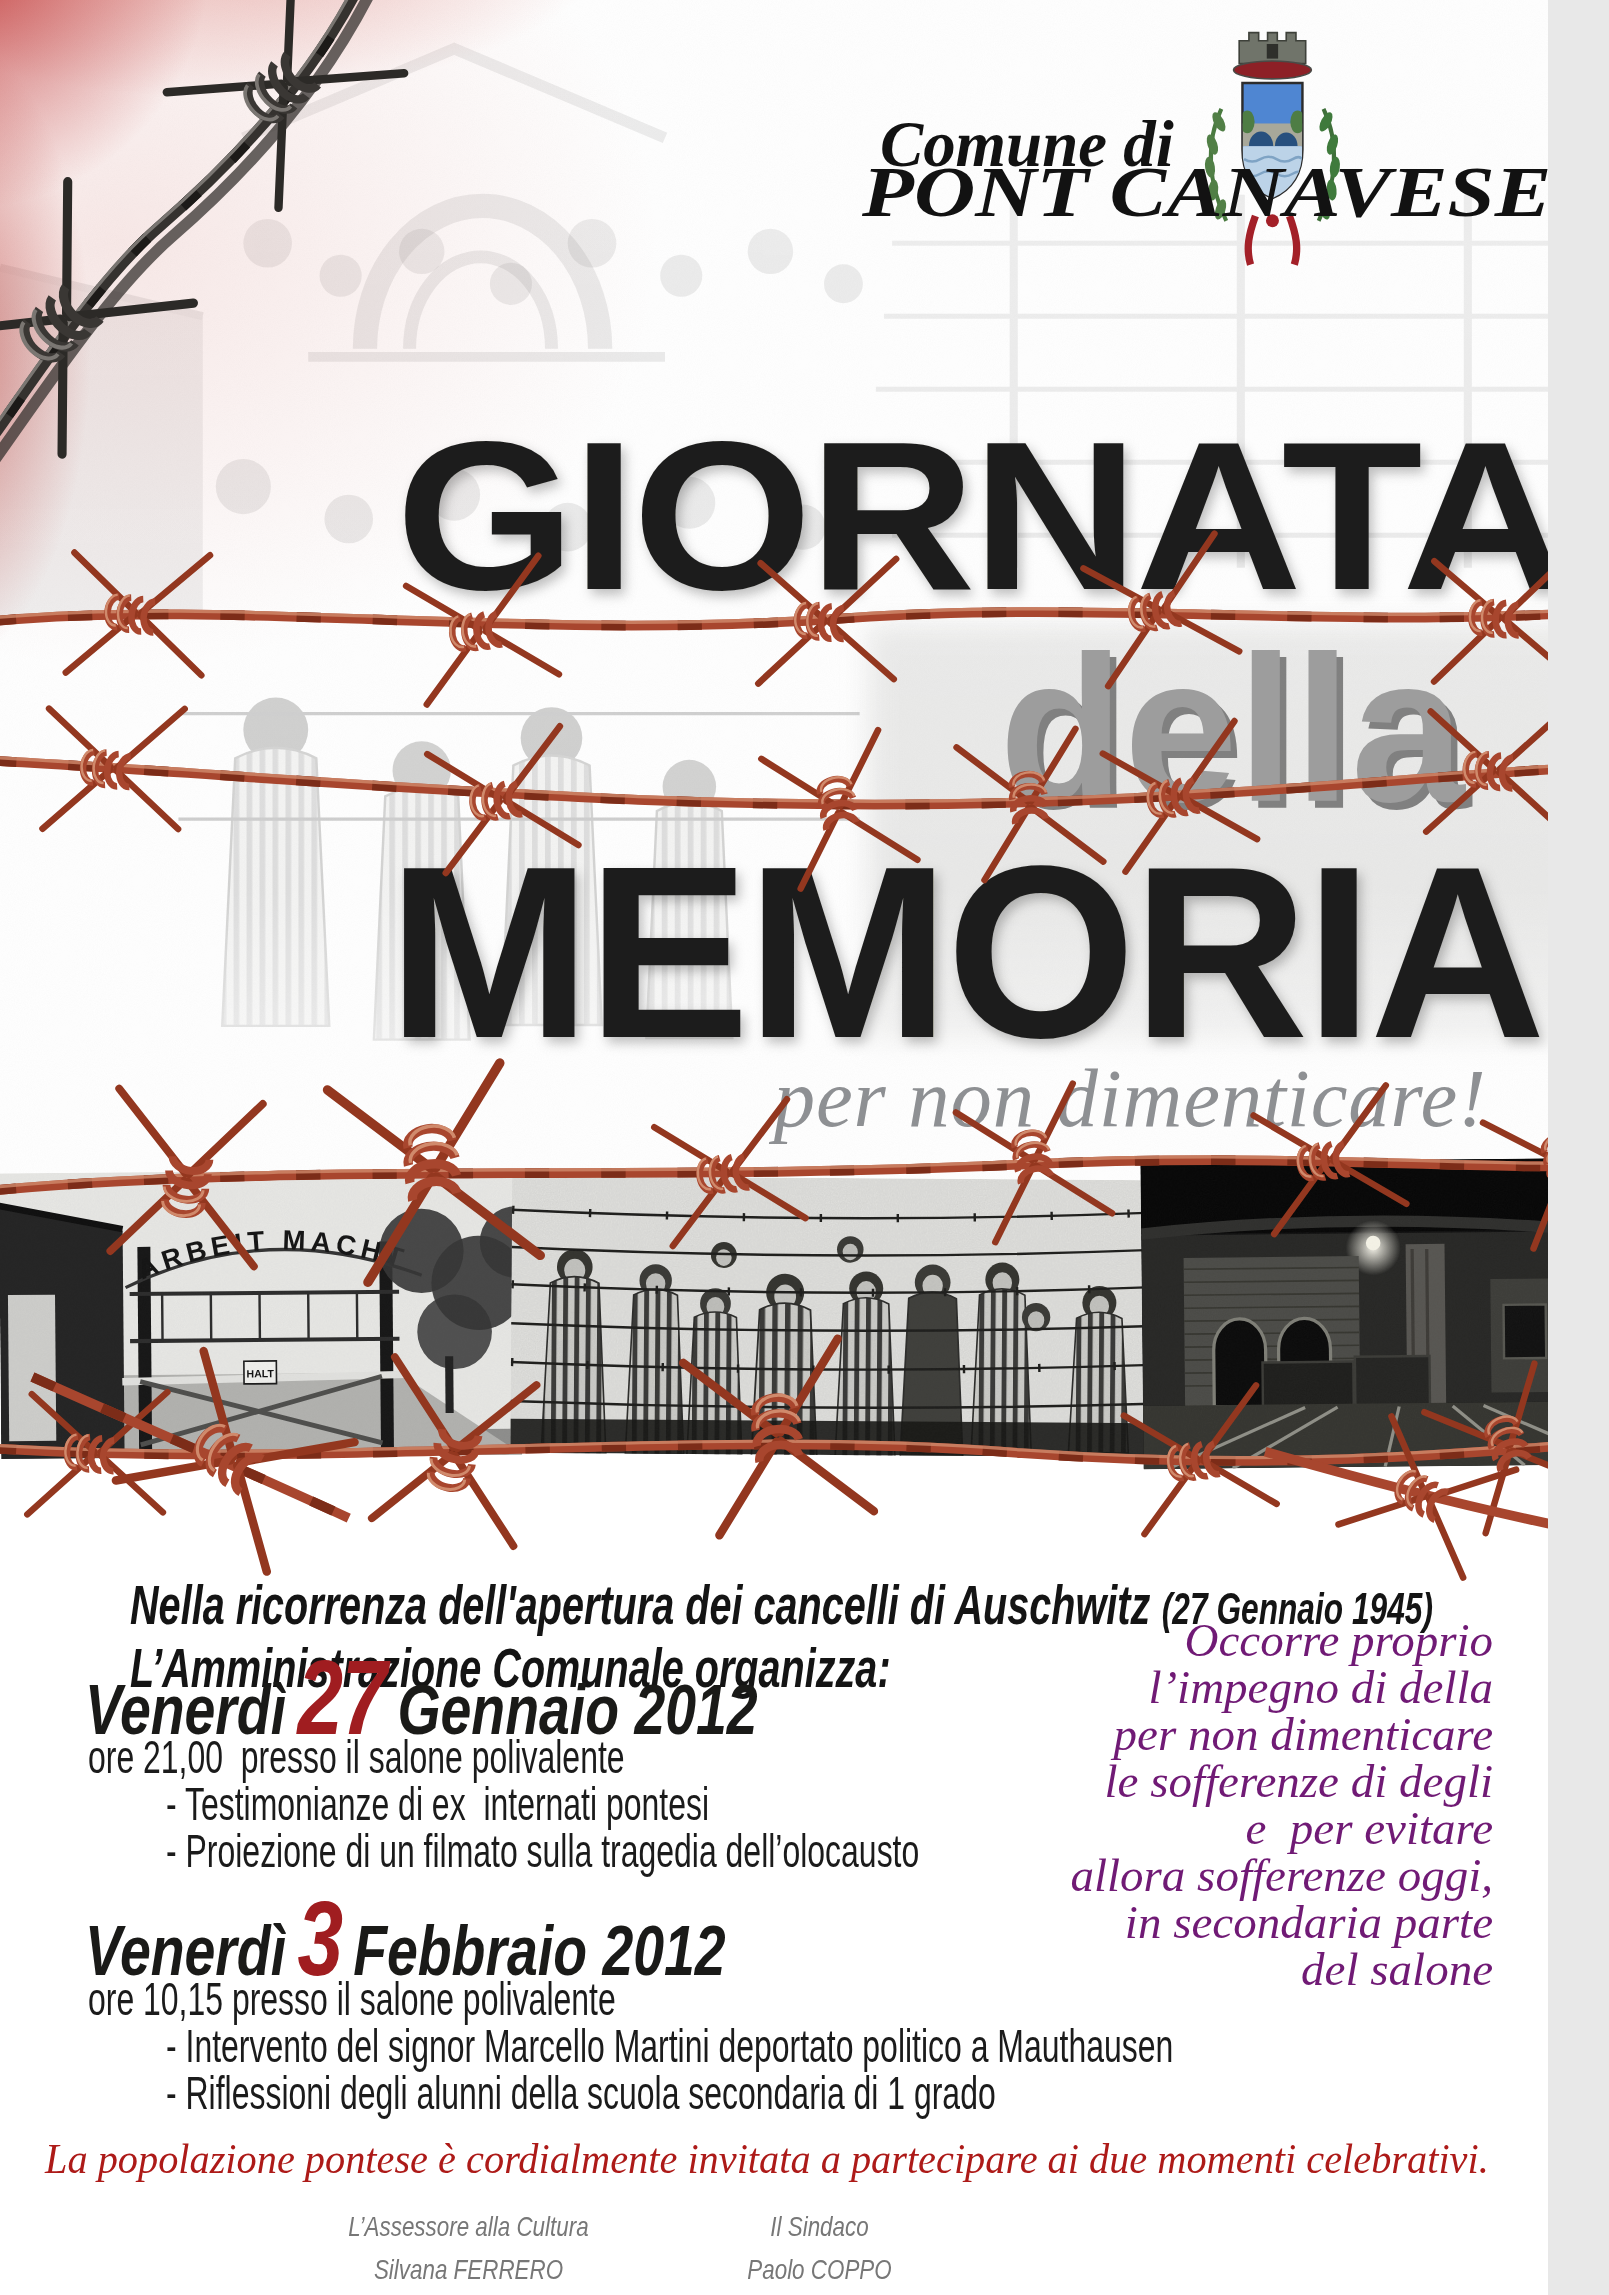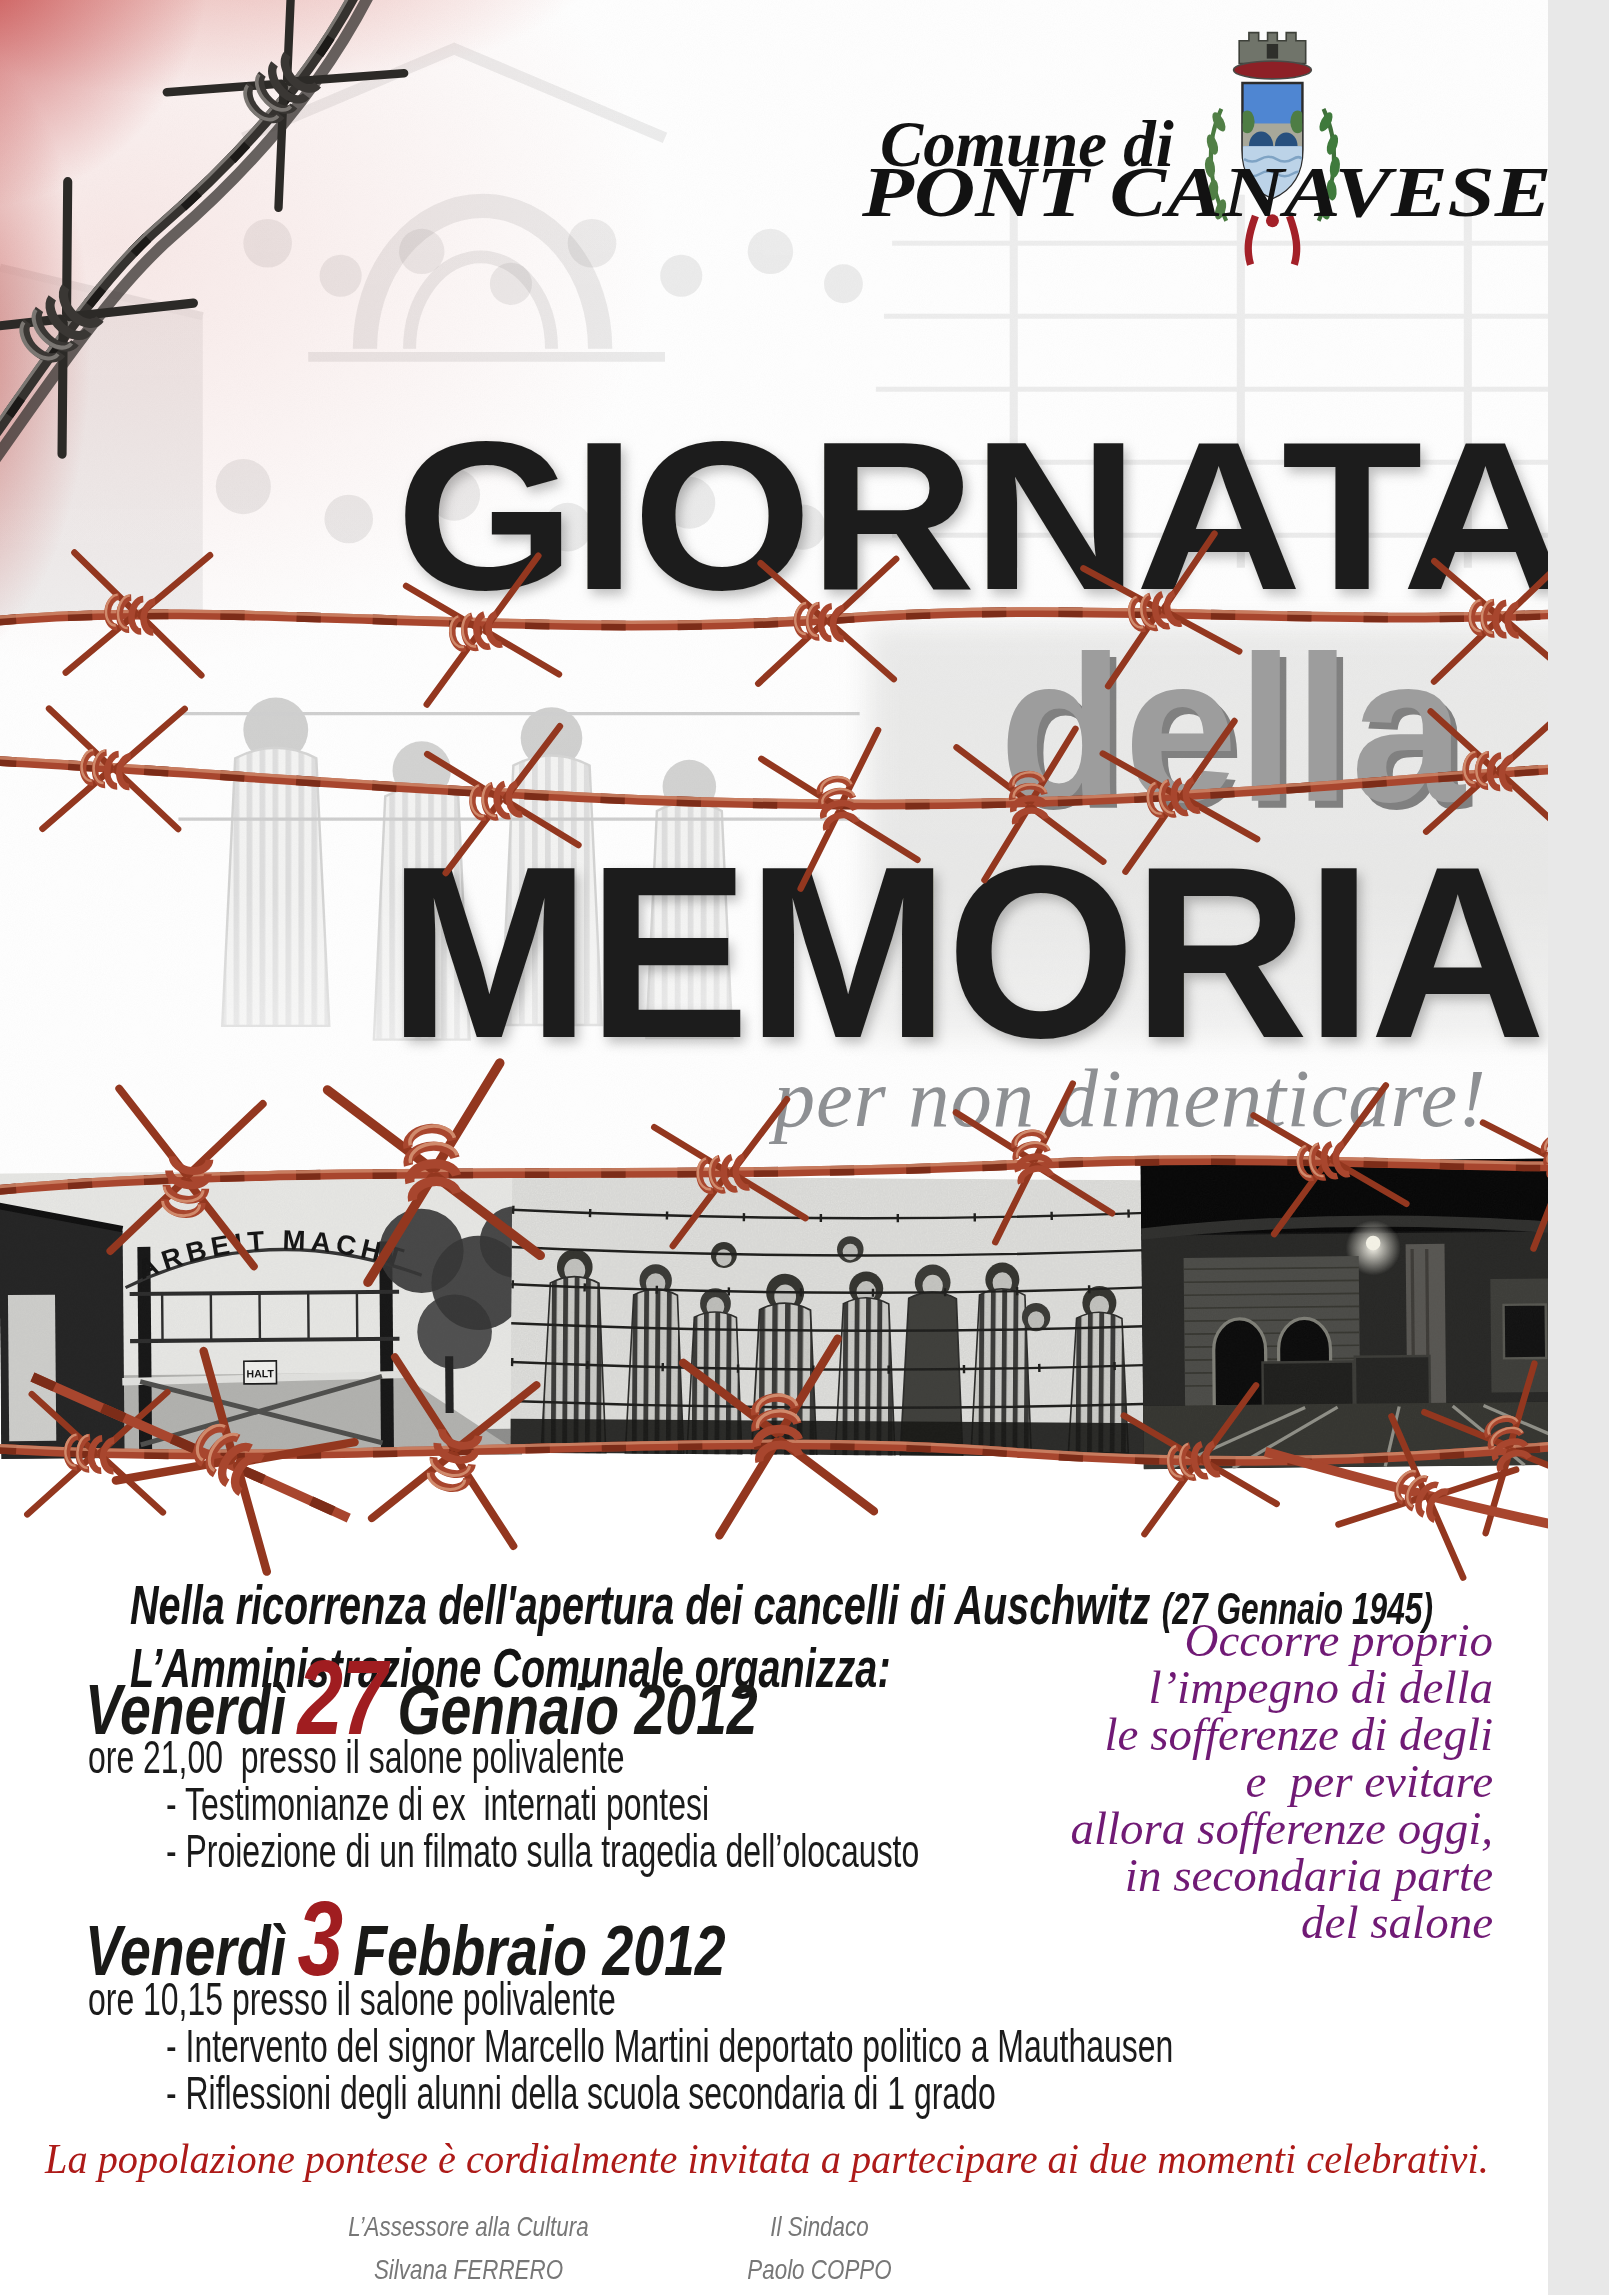--- a/index.html
+++ b/index.html
@@ -479,20 +479,21 @@
     <span class="num">3</span>
     <span class="rest">Febbraio 2012</span>
   </div>
   <div class="bodyline" style="left:88px;top:1971px;">ore 10,15 presso il salone polivalente</div>
   <div class="bodyline" style="left:166px;top:2018px;">- Intervento del signor Marcello Martini deportato politico a Mauthausen</div>
   <div class="bodyline" style="left:166px;top:2065px;">- Riflessioni degli alunni della scuola secondaria di 1 grado</div>
 
   <div class="quote">
     <div>Occorre proprio</div>
     <div>l’impegno di della</div>
+    <div>per non dimenticare</div>
     <div>le sofferenze di degli</div>
     <div>e  per evitare</div>
     <div>allora sofferenze oggi,</div>
     <div>in secondaria parte</div>
     <div>del salone</div>
   </div>
 
   <div class="invitation">La popolazione pontese è cordialmente invitata a partecipare ai due momenti celebrativi.</div>
 
   <div class="sig" style="left:298px;top:2211px;">

